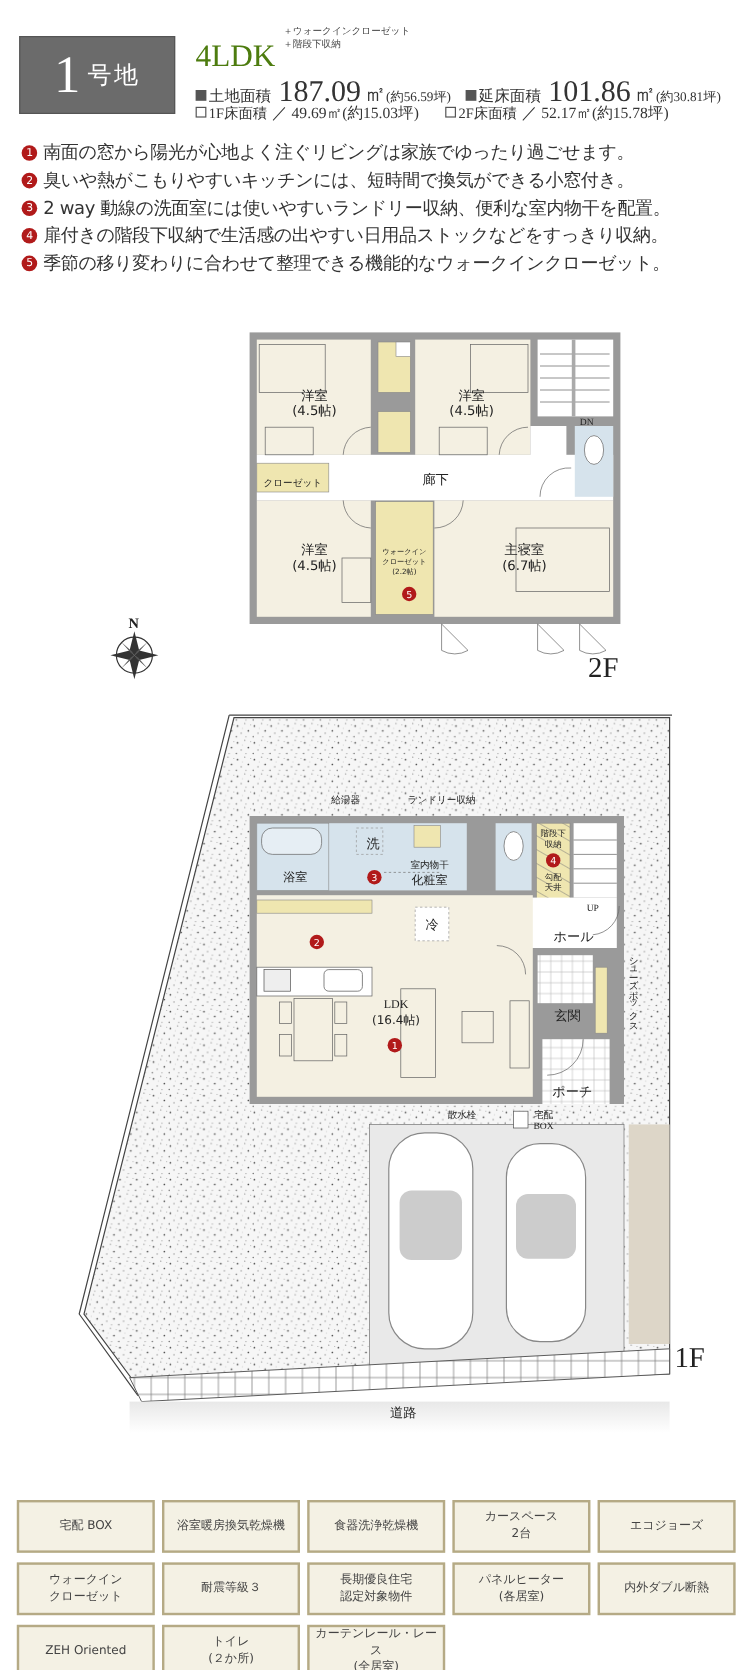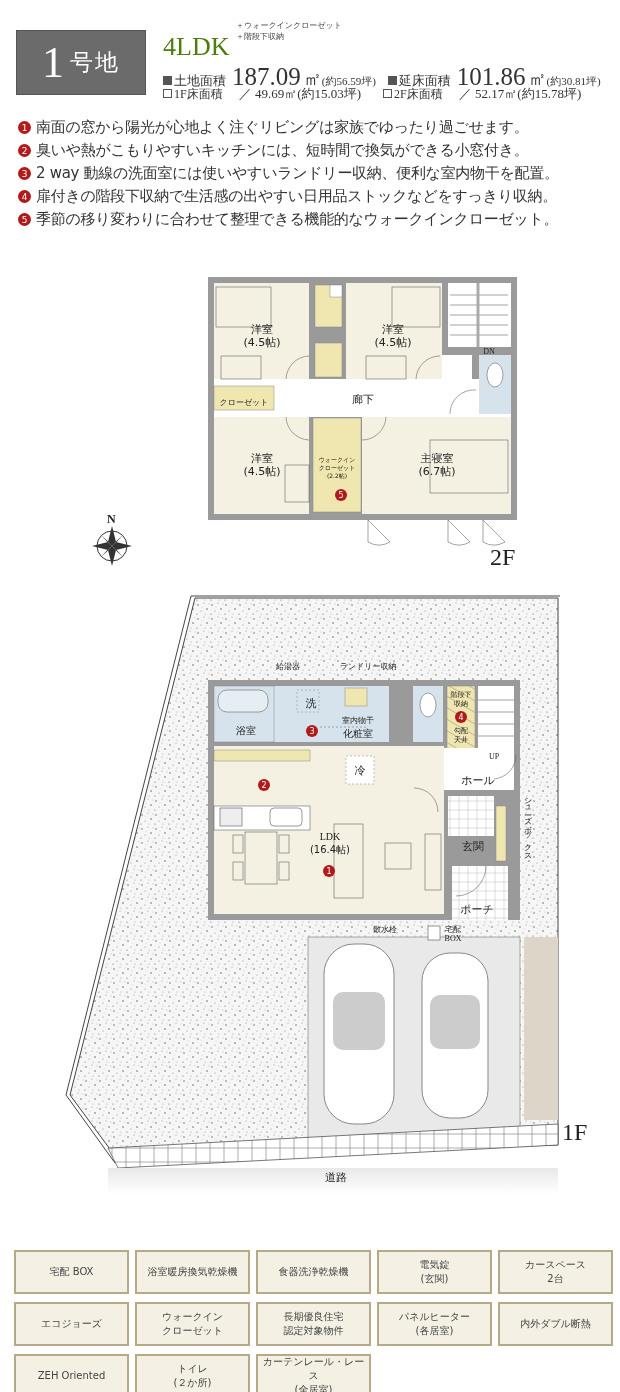--- a/index.html
+++ b/index.html
@@ -2,38 +2,38 @@
 <html><head>
 <meta charset="utf-8">
 <style>
   * { box-sizing: border-box; margin: 0; padding: 0; }
   html, body { width: 620px; height: 1392px; background: #ffffff; overflow: hidden; }
   body { position: relative; font-family: "DejaVu Serif", "Liberation Serif", serif; color: #333; }
 
   
   .lot-badge { position: absolute; left: 16px; top: 30px; width: 130px; height: 65px; background: #6b6b6b; border: 1px solid #555; color: #fff; display: flex; align-items: center; justify-content: center; }
   .lot-badge .num { font-size: 44px; font-family: "Liberation Serif", serif; line-height: 1; margin-right: 6px; }
-  .lot-badge .txt { font-size: 23px; font-family: Liberation Sans, sans-serif; letter-spacing: 2px; }
+  .lot-badge .txt { font-size: 20px; font-family: Liberation Sans, sans-serif; letter-spacing: 2px; }
 
   .layout-type { position: absolute; left: 163px; top: 34px; font-size: 26px; font-family: "Liberation Serif", serif; color: #4d7c0f; line-height: 1; }
   .layout-extra { position: absolute; left: 236px; top: 20px; font-size: 8px; line-height: 11px; color: #444; font-family: "DejaVu Sans", sans-serif; }
 
   .area-row { position: absolute; left: 163px; font-family: "Liberation Serif", serif; color: #333; white-space: nowrap; display: flex; align-items: baseline; }
   .area-row.r1 { top: 63px; }
   .area-row.r2 { top: 85px; font-size: 13px; }
   .sq { display: inline-block; width: 9px; height: 9px; margin-right: 2px; vertical-align: middle; }
   .sq.filled { background: #555; }
   .sq.empty { border: 1px solid #555; background: #fff; }
   .lbl-s { font-size: 13px; font-family: Liberation Serif, serif; }
   .big-num { font-size: 25px; margin: 0 3px 0 6px; }
   .unit { font-size: 18px; }
   .tsubo { font-size: 11px; }
   .gap { display: inline-block; width: 12px; }
   .r2 .lbl-s { font-size: 12px; }
-  .r2 .val { margin-left: 16px; }
+  .r2 .val { margin-left: 4px; }
 
   
   .features { position: absolute; left: 18px; top: 116px; width: 600px; }
   .feature { display: flex; align-items: center; height: 23px; font-size: 15px; font-family: "DejaVu Sans", sans-serif; color: #333; white-space: nowrap; letter-spacing: -0.3px; }
   .feature .dot { width: 13px; height: 13px; border-radius: 50%; background: #b11a1a; color: #fff; font-size: 9px; display: flex; align-items: center; justify-content: center; margin-right: 5px; flex: 0 0 13px; font-family: "DejaVu Sans", sans-serif; }
 
   
   .plan { position: absolute; left: 0; top: 0; width: 620px; height: 1392px; pointer-events: none; }
   .plan text { font-family: "DejaVu Sans", sans-serif; fill: #222; }
   .plan .serif { font-family: "Liberation Serif", serif; }
@@ -330,27 +330,26 @@
 
 <div style="position:absolute; left:520px; top:792px; width:12px; font-size:8px; line-height:10px; writing-mode:vertical-rl; font-family:'DejaVu Sans',sans-serif; color:#222;">シューズボックス</div>
 
 <div class="floor-label" style="left:490px; top:544px;">2F</div>
 <div class="floor-label" style="left:562px; top:1119px;">1F</div>
 
 <div class="equip">
   <div class="equip-cell">宅配 BOX</div>
   <div class="equip-cell">浴室暖房換気乾燥機</div>
   <div class="equip-cell">食器洗浄乾燥機</div>
-  <div class="equip-cell">電気錠
-(玄関)</div>
   <div class="equip-cell">カースペース
 2台</div>
   <div class="equip-cell">エコジョーズ</div>
   <div class="equip-cell">ウォークイン
 クローゼット</div>
+  <div class="equip-cell">耐震等級３</div>
   <div class="equip-cell">長期優良住宅
 認定対象物件</div>
   <div class="equip-cell">パネルヒーター
 (各居室)</div>
   <div class="equip-cell">内外ダブル断熱</div>
   <div class="equip-cell">ZEH Oriented</div>
   <div class="equip-cell">トイレ
 (２か所)</div>
   <div class="equip-cell">カーテンレール・レース
 (全居室)</div>

